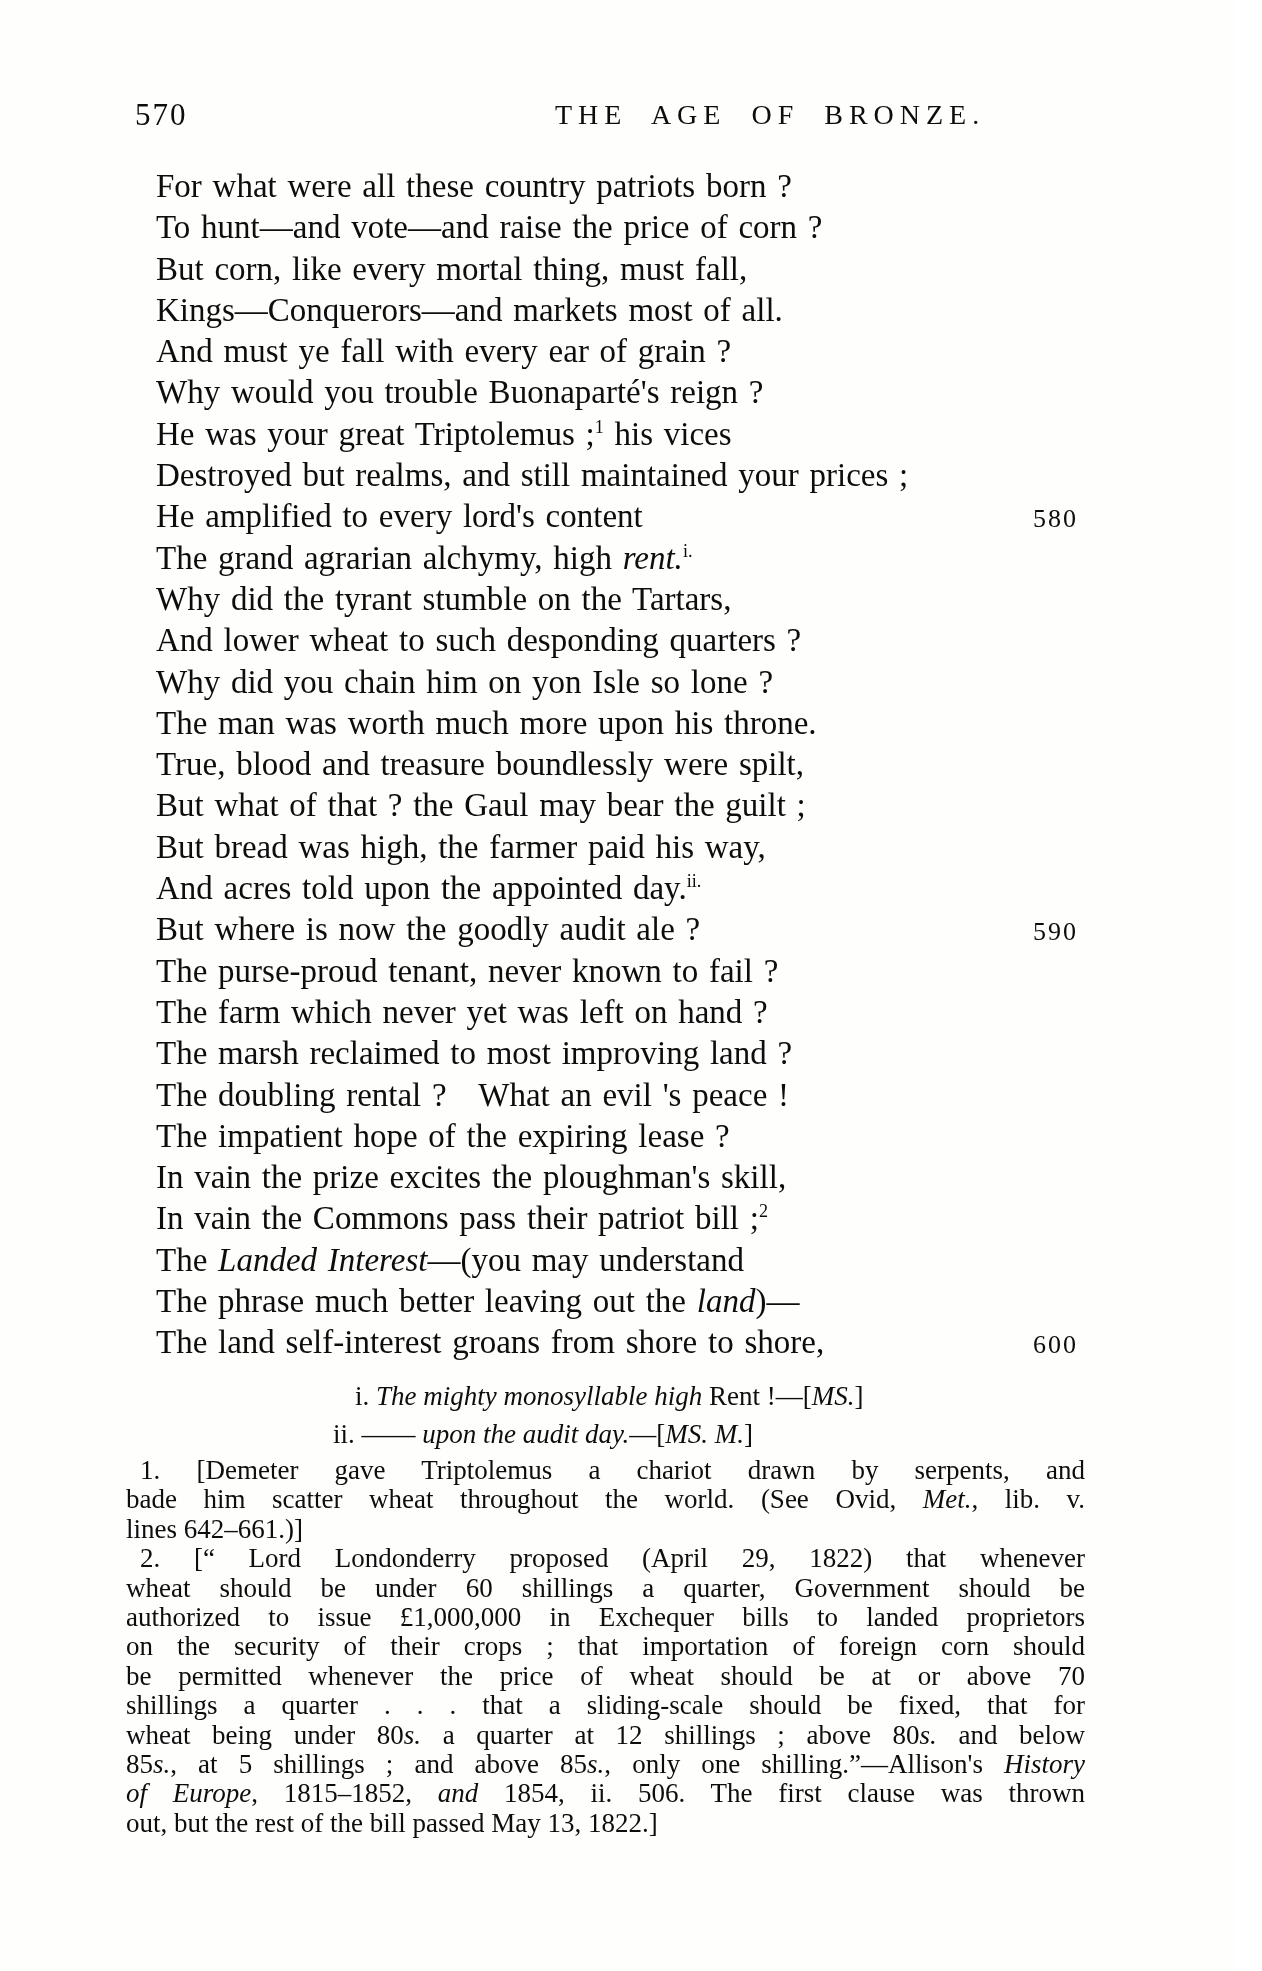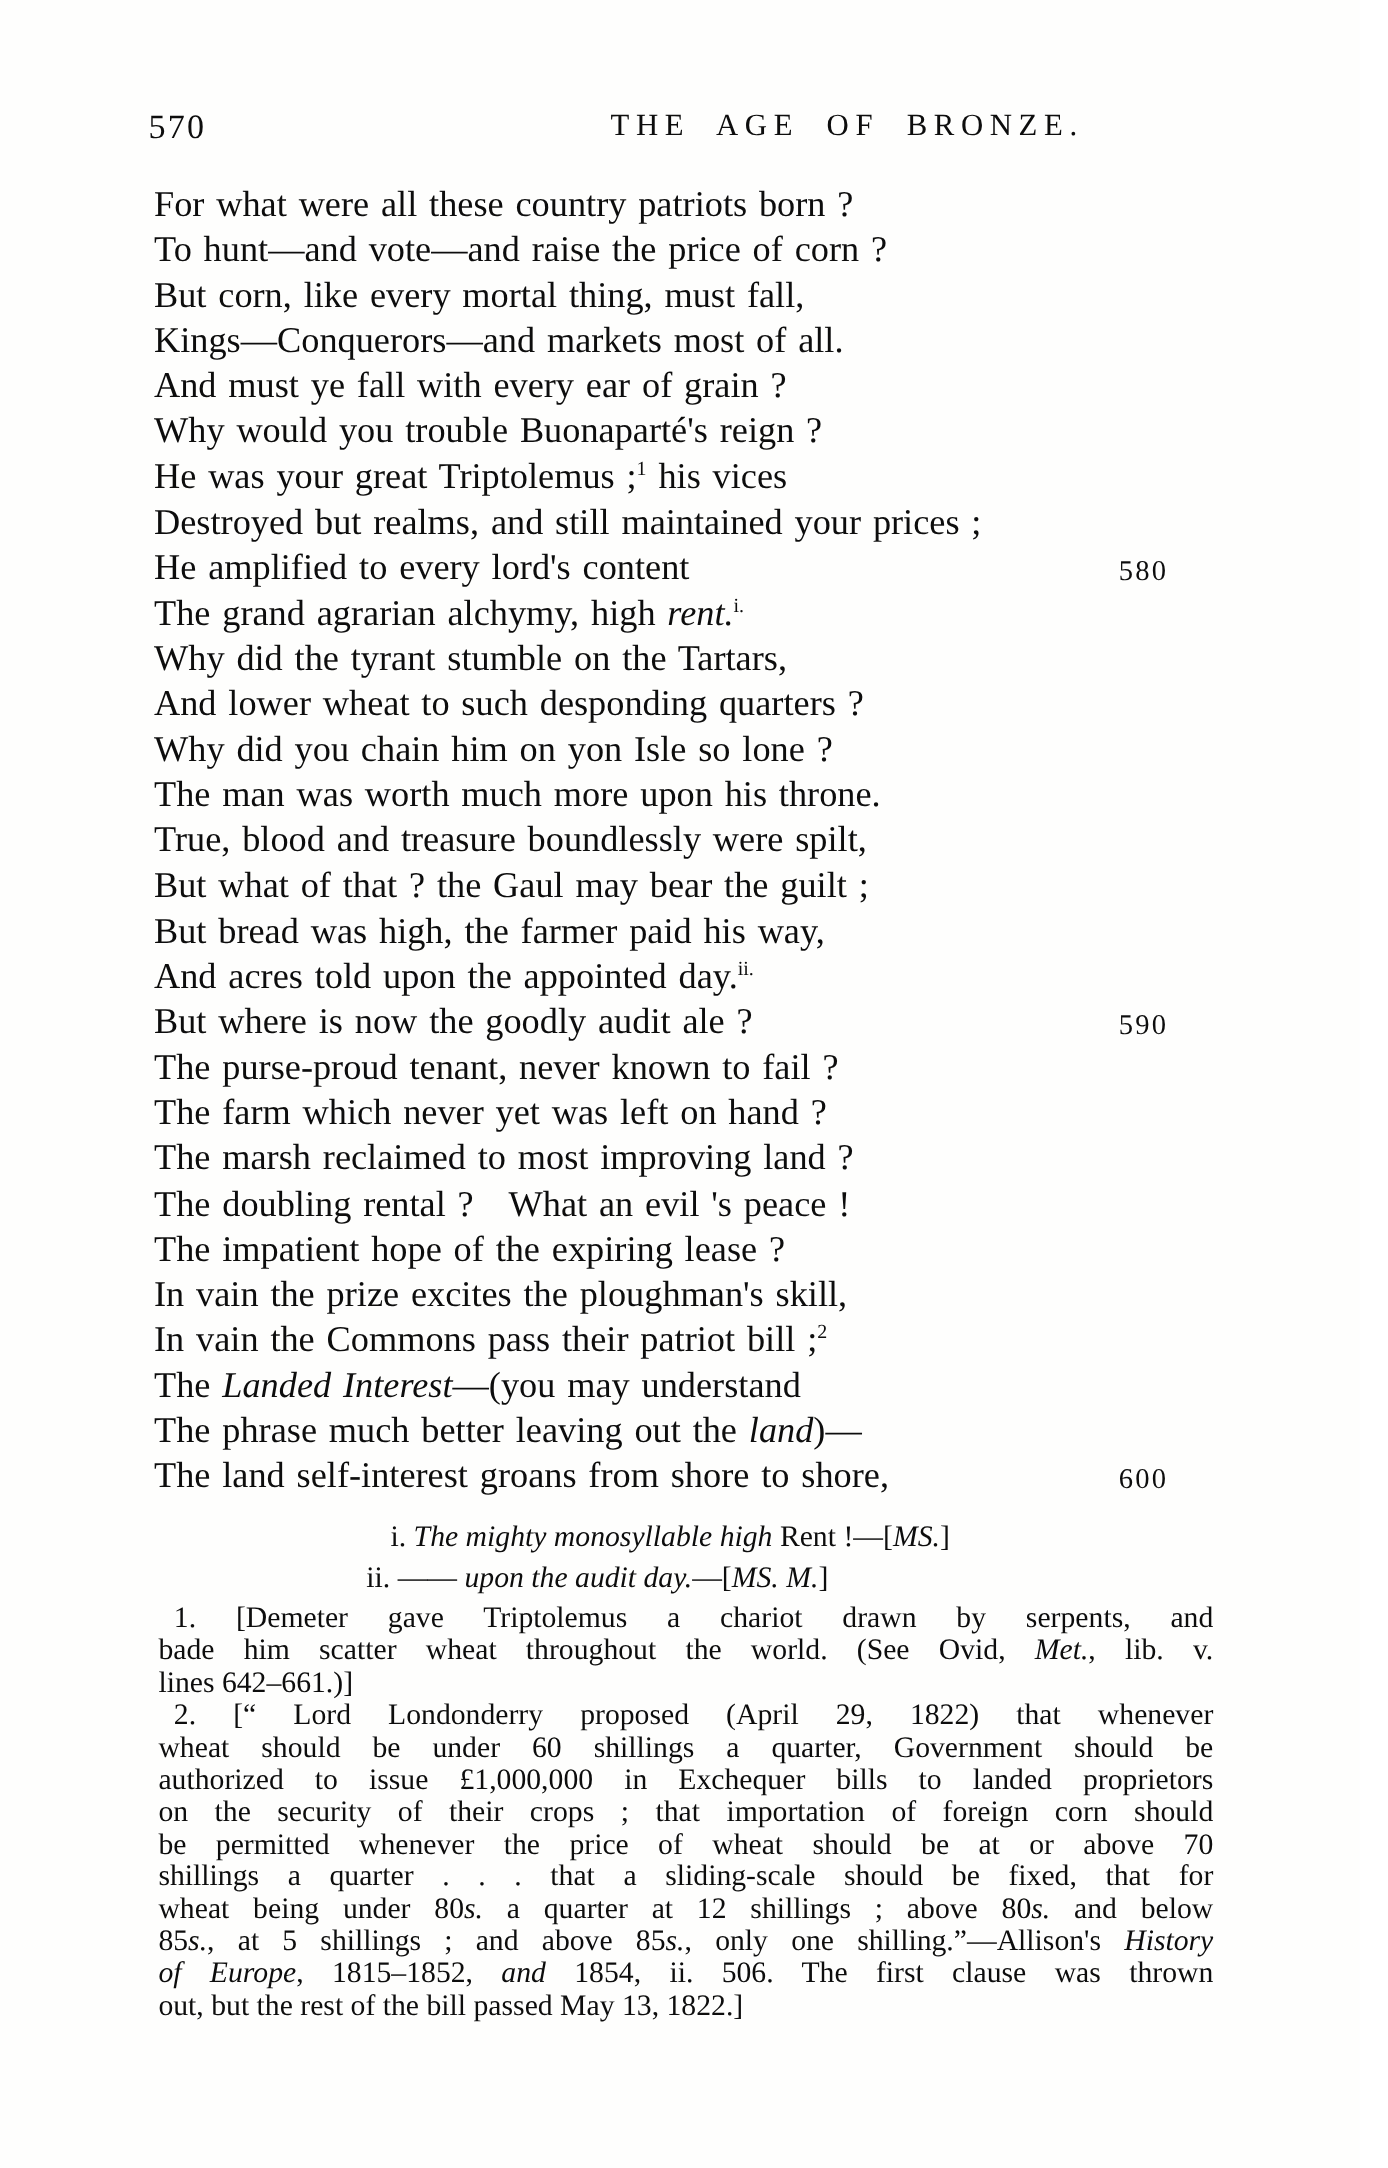--- a/index.html
+++ b/index.html
@@ -17,36 +17,36 @@
   
   .head{position:absolute;top:97px;left:135px;right:110px;height:40px;}
   .folio{position:absolute;left:0;top:0;font-size:31px;letter-spacing:2px;}
   .rtitle{
     position:absolute;left:420px;top:2px;
     font-size:28px;letter-spacing:6px;word-spacing:12px;
     font-weight:normal;
   }
 
   
-  .poem{position:absolute;top:166px;left:140px;right:60px;font-size:33px;line-height:41.3px;}
+  .poem{position:absolute;top:166px;left:156px;right:60px;font-size:33px;line-height:41.3px;}
   .pline{position:relative;white-space:nowrap;word-spacing:2.5px;}
   .pnum{position:absolute;left:877px;top:2px;font-size:26px;letter-spacing:2px;text-align:right;}
 
   
   .msnotes{position:absolute;top:1377px;left:0;width:100%;font-size:27px;line-height:38px;padding-left:42px;}
   .msnote{font-style:italic;white-space:nowrap;}
   .msnote .mslabel{font-style:normal;}
   .msnote .rom{font-style:normal;}
   .ms0{margin-left:313px;}
   .ms1{margin-left:291px;}
   .msnote span{font-style:inherit;}
   .msnote .it{font-style:italic;}
 
   
-  .footnotes{position:absolute;top:1456px;left:144px;width:959px;font-size:27px;line-height:29.4px;}
+  .footnotes{position:absolute;top:1456px;left:126px;width:959px;font-size:27px;line-height:29.4px;}
   .fline{text-align:justify;text-align-last:justify;white-space:normal;}
   .fline.last{text-align-last:left;}
   .fline.first{text-indent:14px;}
 </style>
 </head>
 <body>
 
 <div class="page">
   <div class="head">
     <span class="folio">570</span>

